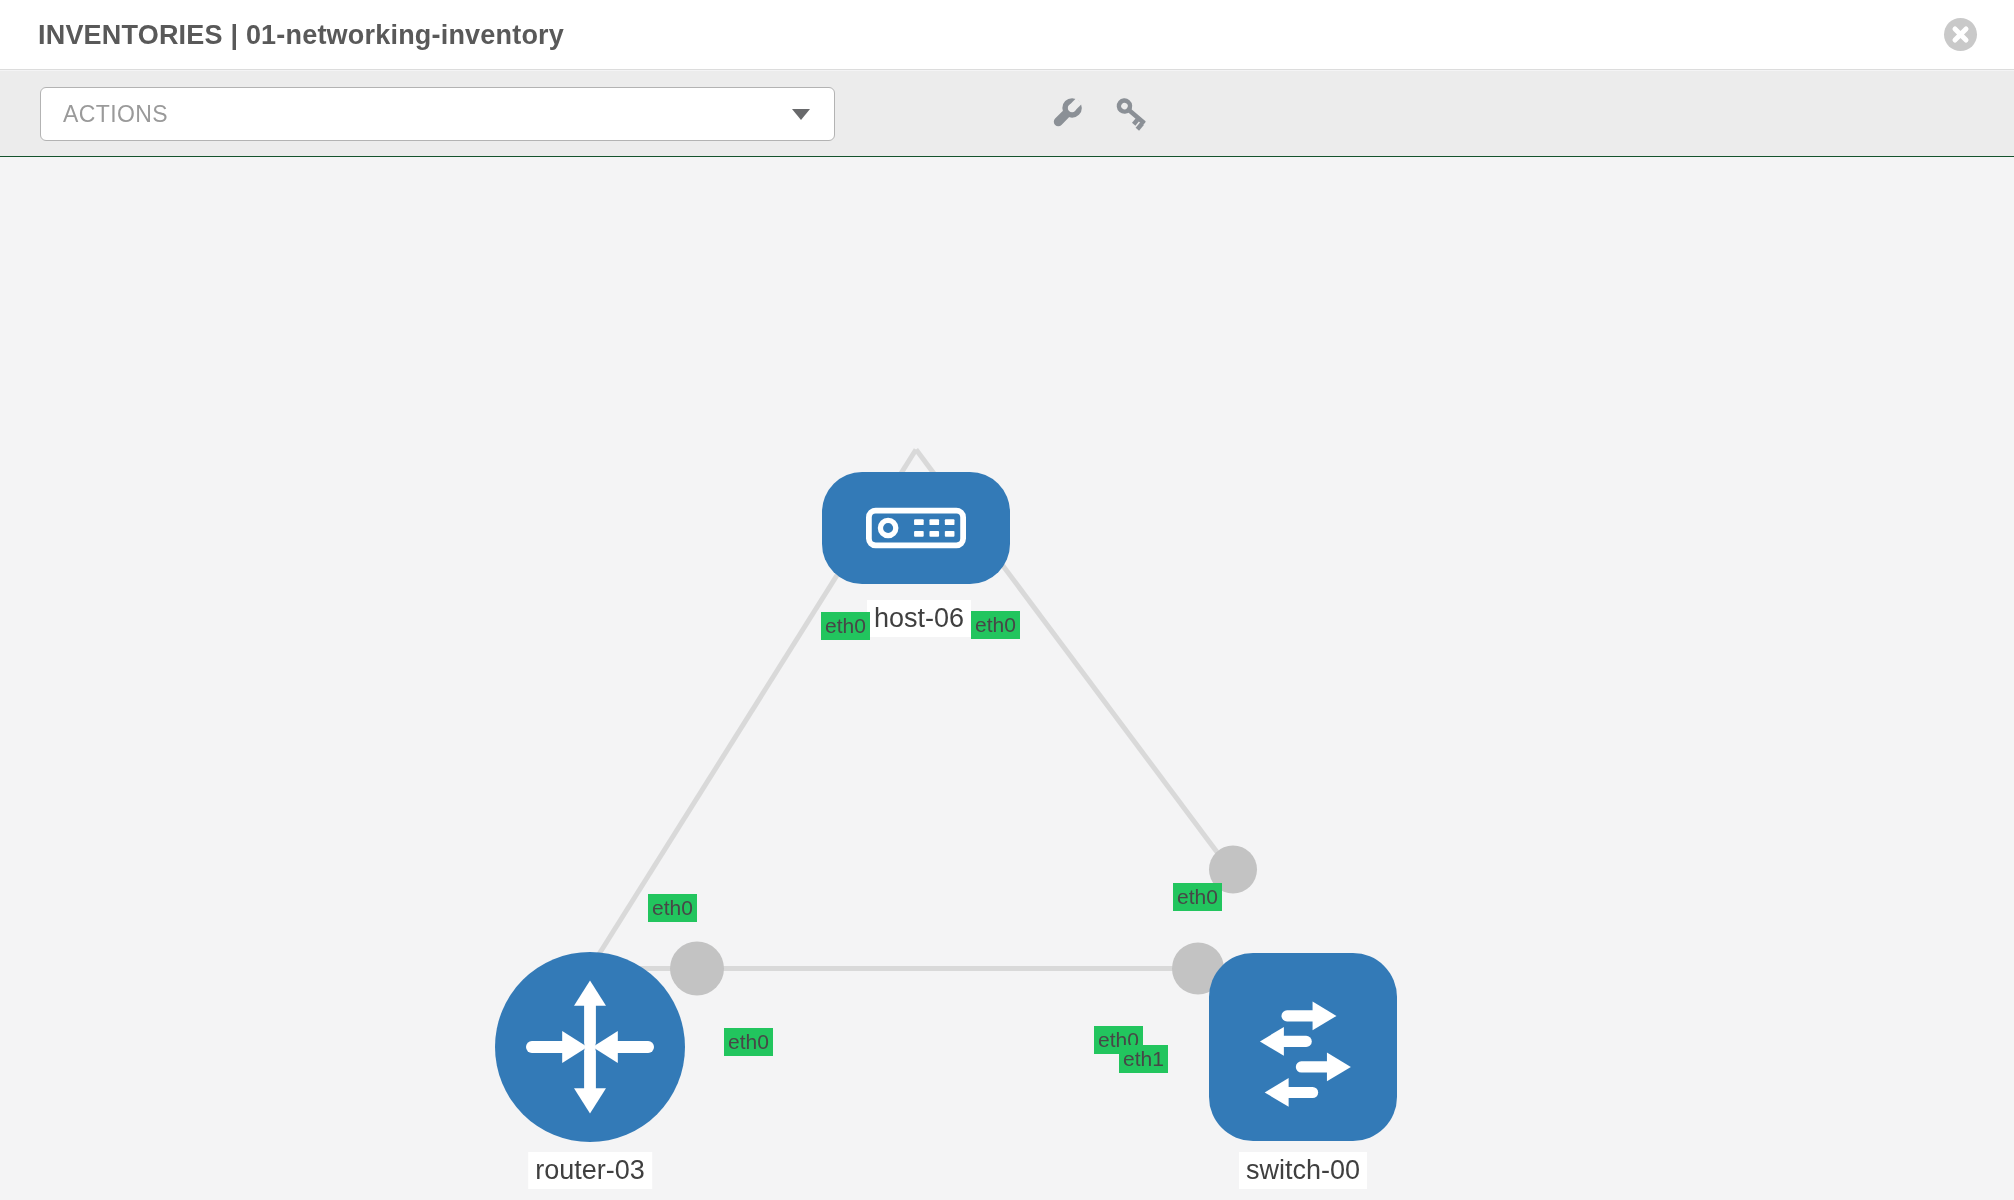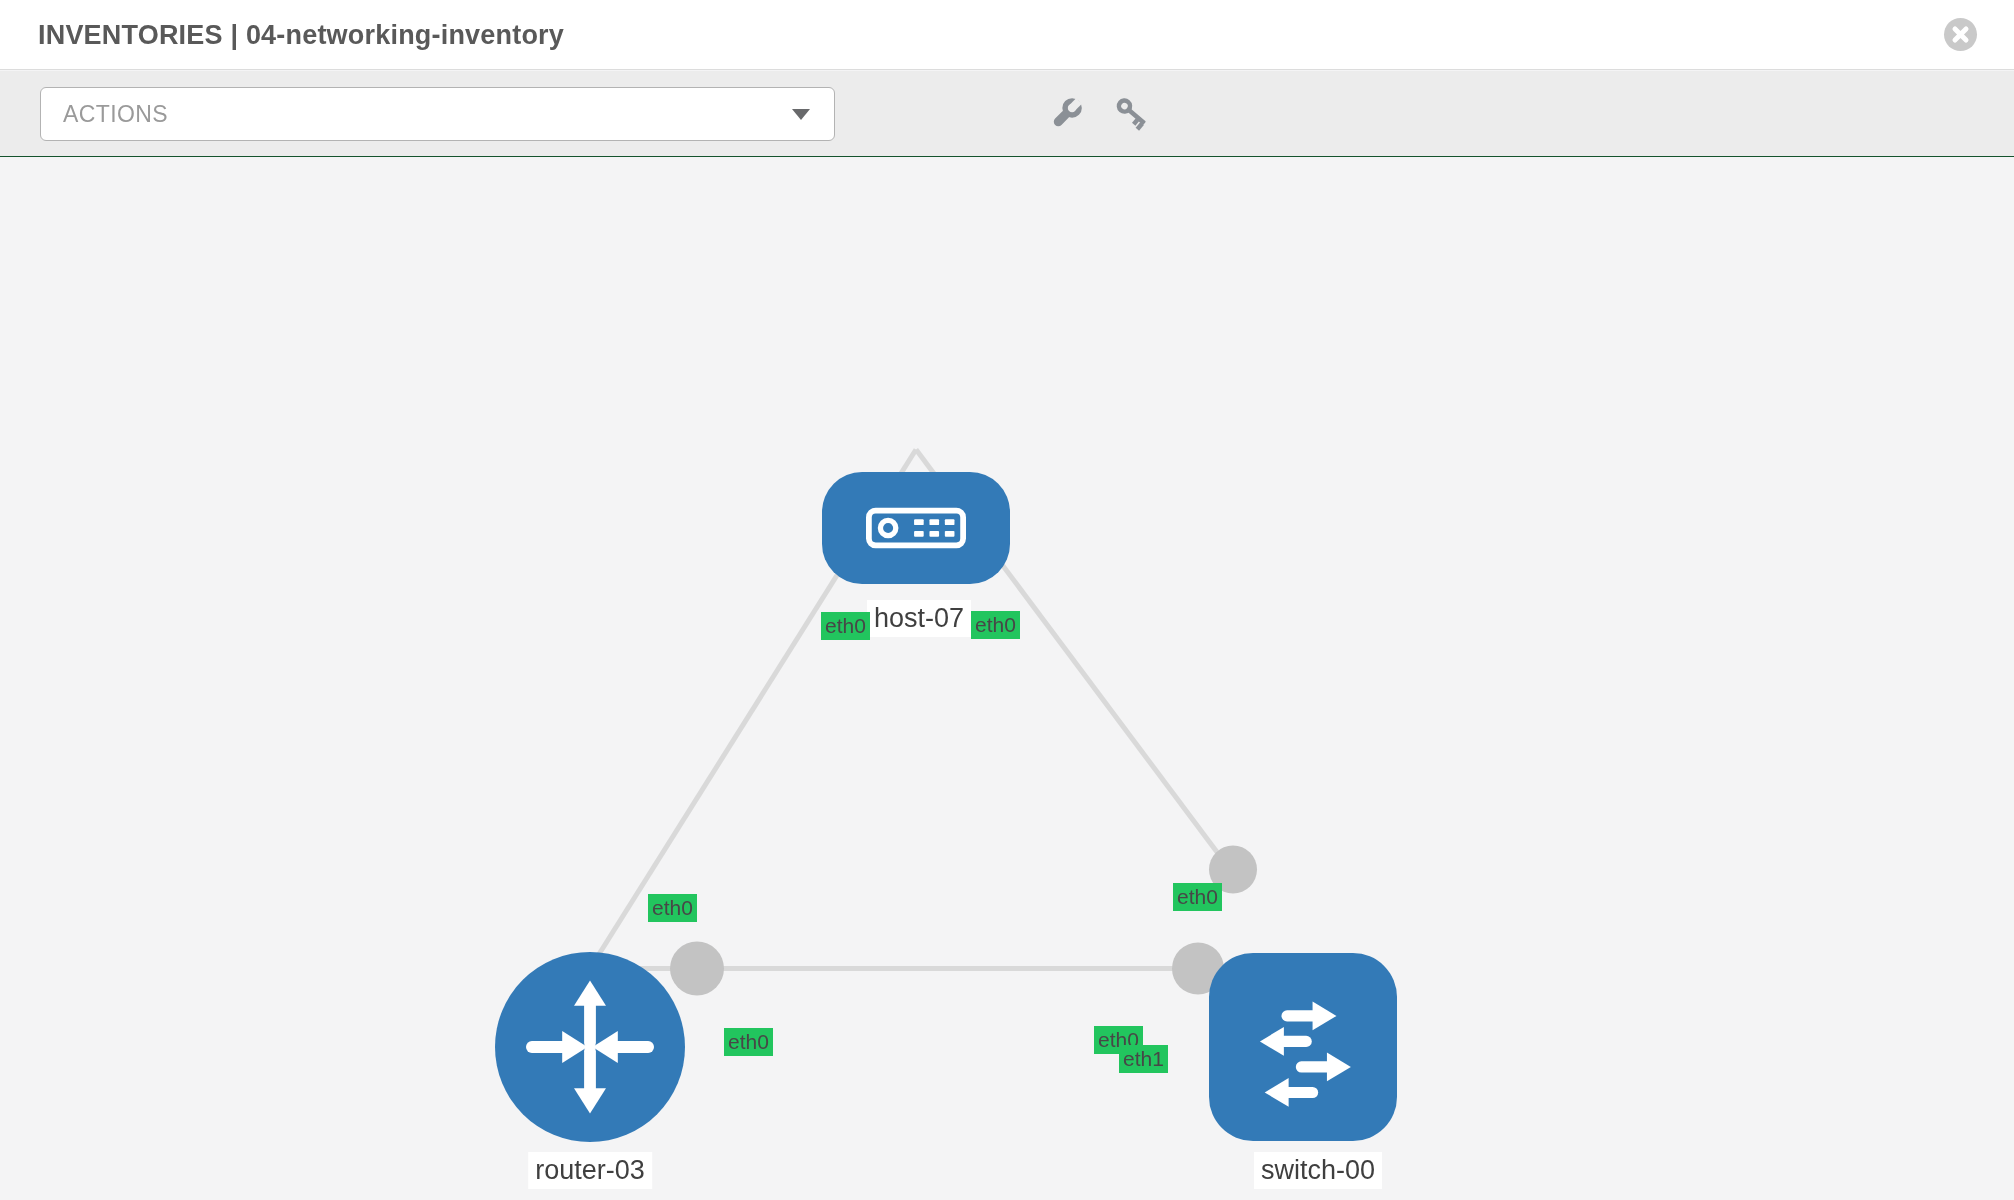--- a/index.html
+++ b/index.html
@@ -44,39 +44,39 @@
           align-items:center; justify-content:center; cursor:pointer; }
   .node-host   { left:822px;  top:315px; width:188px; height:112px; border-radius:40px; }
   .node-router { left:495px;  top:795px; width:190px; height:190px; border-radius:50%; }
   .node-switch { left:1209px; top:796px; width:188px; height:188px; border-radius:44px; }
 
   .node-label { position:absolute; z-index:3; transform:translateX(-50%);
                 background:#ffffff; color:#3f3f3f; font-size:27px;
                 padding:3px 7px; white-space:nowrap; }
   .lbl-host   { left:919px;  top:443px; }
   .lbl-router { left:590px;  top:995px; }
-  .lbl-switch { left:1303px; top:995px;margin-left:15px; }
+  .lbl-switch { left:1303px; top:995px; }
 
   .iface-label { position:absolute; z-index:3; background:#22c55e; color:#474747;
                  font-size:21px; padding:2px 4px; white-space:nowrap; }
   .if-host-left   { left:821px;  top:455px; }
   .if-host-right  { left:971px;  top:454px; }
   .if-router-up   { left:648px;  top:737px; }
   .if-switch-up   { left:1173px; top:726px; }
   .if-mid-left    { left:724px;  top:871px; }
   .if-mid-back    { left:1094px; top:869px; z-index:3; }
   .if-mid-front   { left:1119px; top:888px; z-index:4; }
 </style>
 </head>
 <body>
 
 <div class="screen">
 
   <div class="header">
-    <div class="title">INVENTORIES | 04-networking-inventory</div>
+    <div class="title">INVENTORIES | 01-networking-inventory</div>
     <button class="close-btn">
       <svg width="19" height="19" viewBox="0 0 19 19">
         <line x1="4" y1="4" x2="15" y2="15" stroke="#ffffff" stroke-width="5" stroke-linecap="round"></line>
         <line x1="15" y1="4" x2="4" y2="15" stroke="#ffffff" stroke-width="5" stroke-linecap="round"></line>
       </svg>
     </button>
   </div>
 
   <div class="toolbar">
     <div class="select actions-select">
@@ -153,21 +153,21 @@
           <line x1="98" y1="87" x2="66" y2="87"></line>
           <polygon points="40,87 70,69 70,105" stroke="none"></polygon>
           <line x1="92" y1="119" x2="128" y2="119"></line>
           <polygon points="154,119 124,101 124,137" stroke="none"></polygon>
           <line x1="106" y1="151" x2="72" y2="151"></line>
           <polygon points="46,151 76,133 76,169" stroke="none"></polygon>
         </g>
       </svg>
     </div>
 
-    <span class="node-label lbl-host">host-07</span>
+    <span class="node-label lbl-host">host-06</span>
     <span class="node-label lbl-router">router-03</span>
     <span class="node-label lbl-switch">switch-00</span>
 
     <span class="iface-label if-host-left">eth0</span>
     <span class="iface-label if-host-right">eth0</span>
     <span class="iface-label if-router-up">eth0</span>
     <span class="iface-label if-switch-up">eth0</span>
     <span class="iface-label if-mid-left">eth0</span>
     <span class="iface-label if-mid-back">eth0</span>
     <span class="iface-label if-mid-front">eth1</span>

